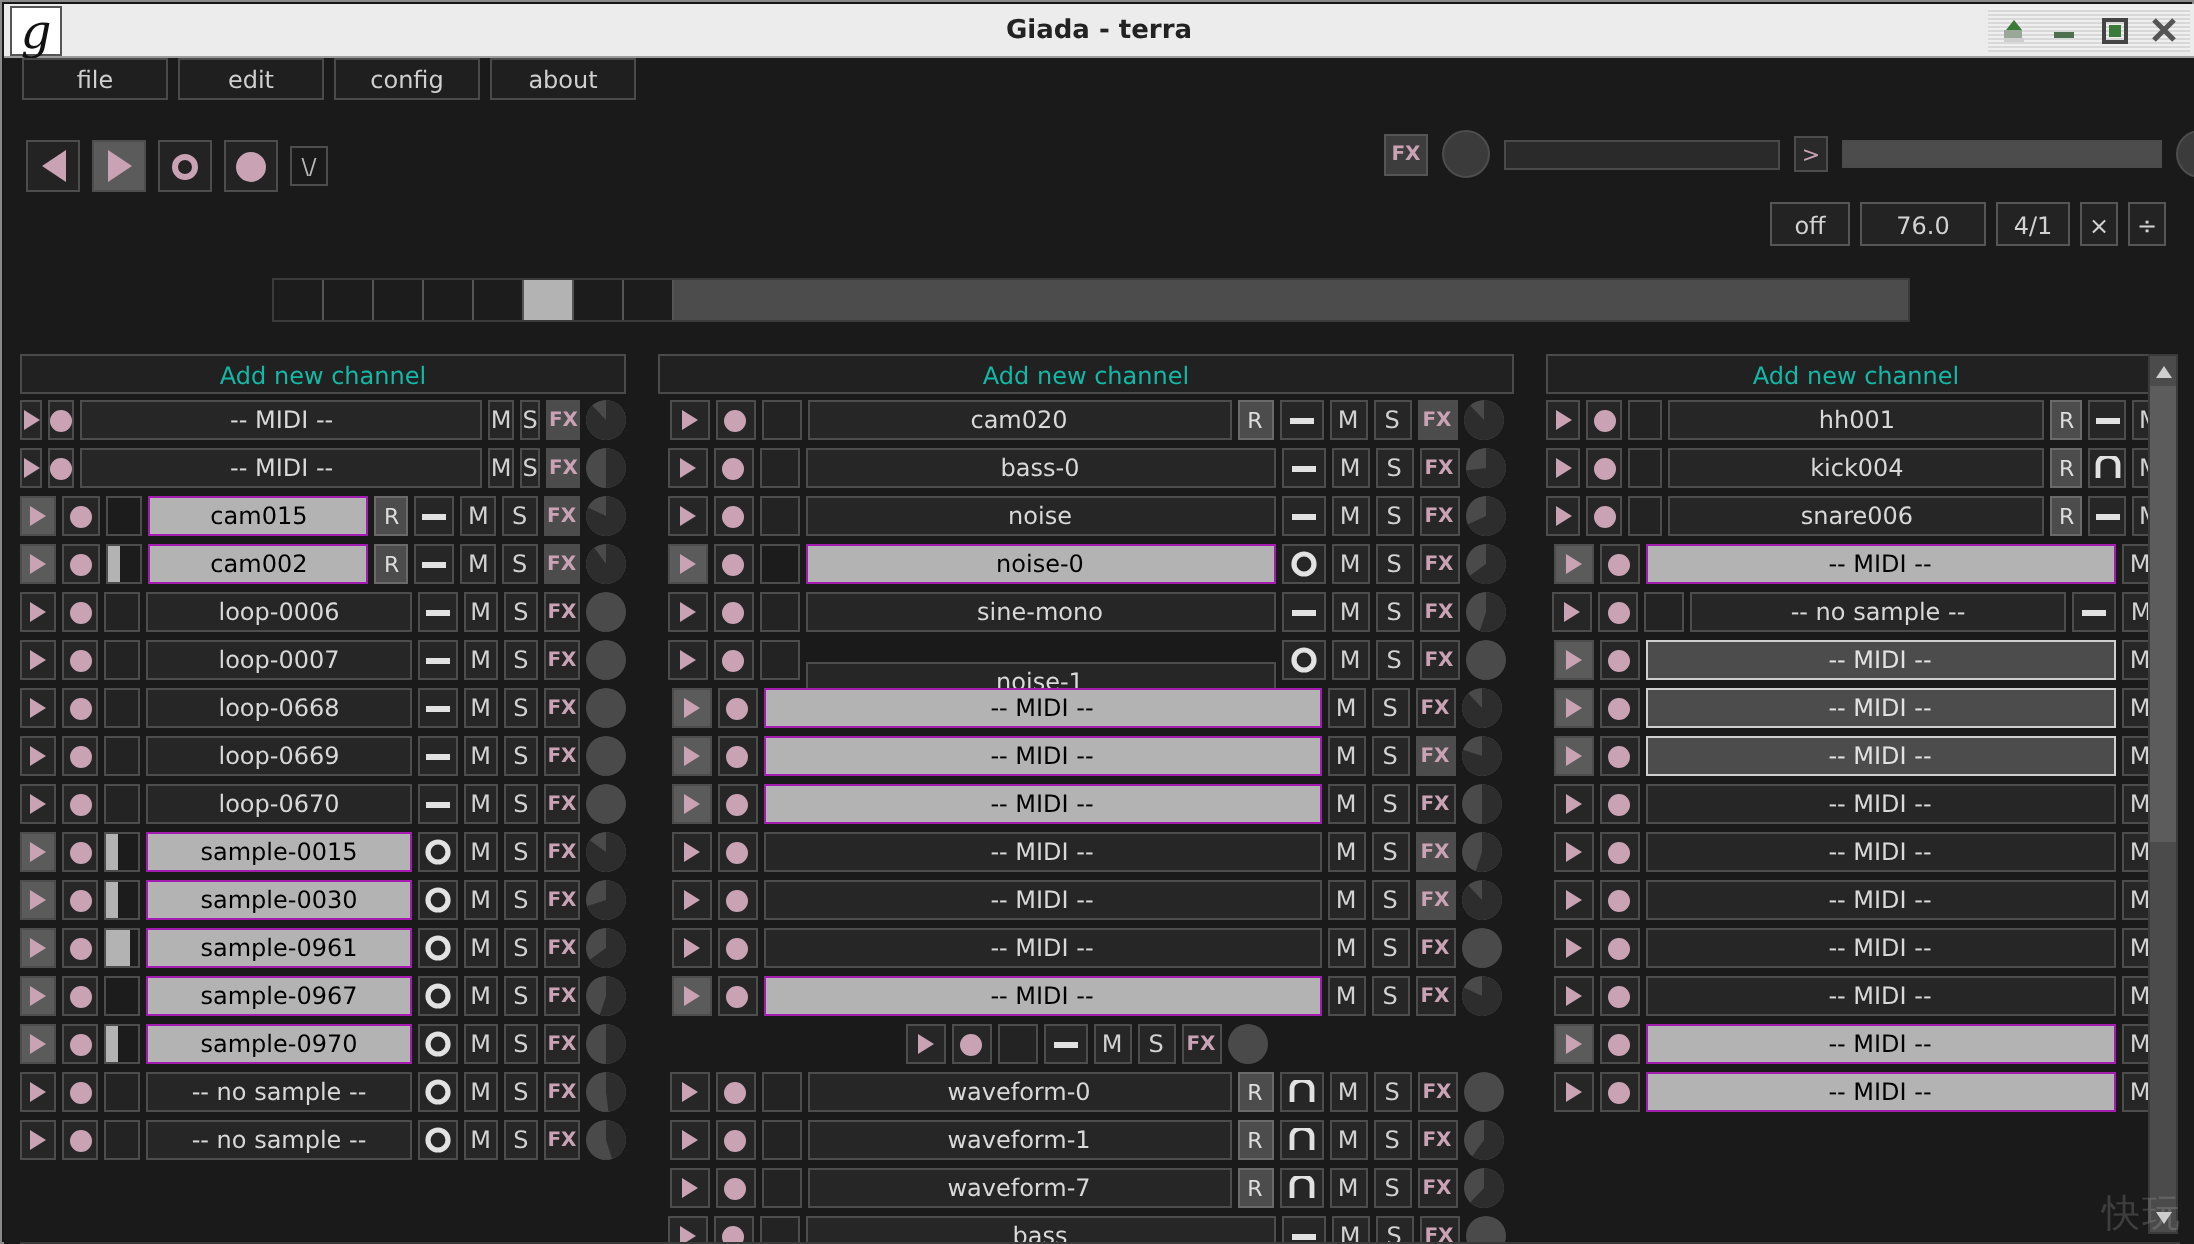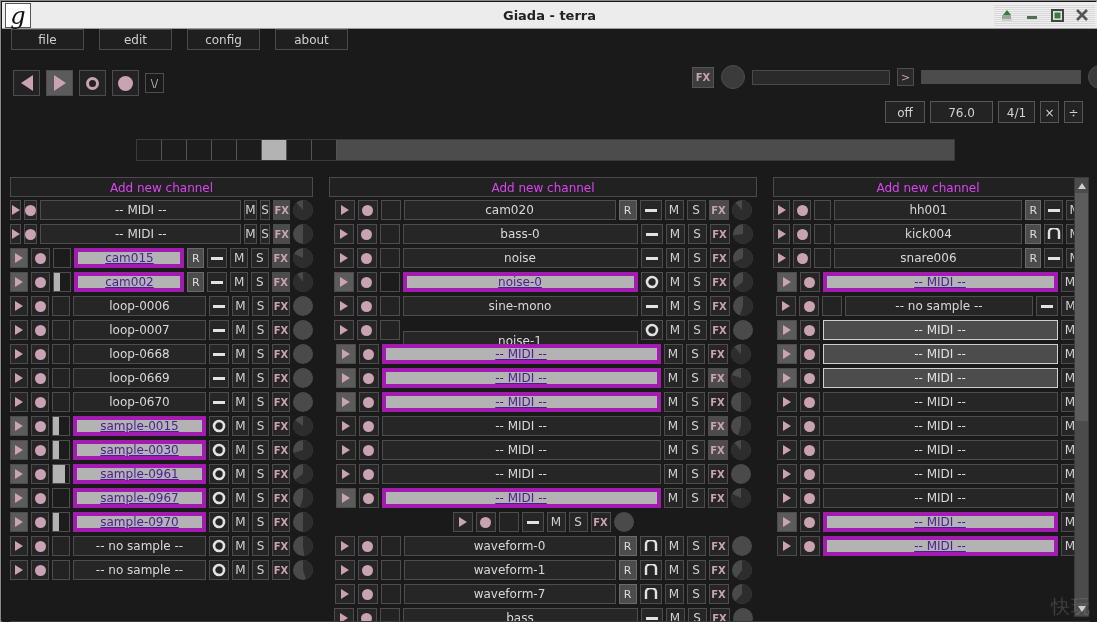--- a/index.html
+++ b/index.html
@@ -18,21 +18,21 @@
       border:1px solid #555;box-sizing:border-box;display:flex;align-items:center;justify-content:center;
       font-family:"DejaVu Serif","Liberation Serif",serif;font-size:24px;font-style:italic;color:#111;line-height:1;}
   .wtitle{position:absolute;left:0;top:0;width:1095px;height:27px;line-height:27px;text-align:center;
       font-size:13px;font-weight:bold;color:#222;}
   .wbtns{position:absolute;right:2px;top:2px;height:22px;display:flex;align-items:center;gap:9px;
       padding:0 5px;background:repeating-linear-gradient(0deg,#d8d8d8 0 1px,#efefef 1px 2px);}
   .wbtn{width:16px;height:16px;position:relative;cursor:pointer;}
   .wb-roll svg,.wb-min svg,.wb-max svg,.wb-close svg{display:block}
   
   .app{position:absolute;left:1px;top:28px;width:1095px;height:593px;background:#1a1a1a;}
-  .menu{position:absolute;left:9px;top:0px;display:flex;gap:15px;}
+  .menu{position:absolute;left:9px;top:0px;display:flex;gap:5px;}
   .menu .mi{width:73px;height:21px;line-height:21px;text-align:center;font-size:12px;color:#d0d0d0;
       background:#1f1f1f;border:1px solid #4a4a4a;box-sizing:border-box;cursor:pointer;}
   
   .transport{position:absolute;left:11px;top:41px;display:flex;align-items:center;gap:6px;}
   .tbtn{width:27px;height:26px;background:#232323;border:1px solid #4d4d4d;box-sizing:border-box;
       display:flex;align-items:center;justify-content:center;cursor:pointer;}
   .tbtn.active{background:#5b5b5b;}
   .tri-l{width:0;height:0;border-top:8px solid transparent;border-bottom:8px solid transparent;border-right:12px solid #c9a2b4;}
   .tri-r{width:0;height:0;border-top:8px solid transparent;border-bottom:8px solid transparent;border-left:12px solid #c9a2b4;}
   .ring{width:13px;height:13px;border-radius:50%;border:3px solid #c9a2b4;box-sizing:border-box;}
@@ -53,36 +53,36 @@
   .cbox{height:22px;line-height:22px;background:#232323;border:1px solid #565656;box-sizing:border-box;
       color:#d2d2d2;font-size:12px;text-align:center;cursor:pointer;}
   
   .beatwrap{position:absolute;left:134px;top:110px;width:819px;height:22px;background:#4c4c4c;
       border:1px solid #3a3a3a;box-sizing:border-box;display:flex;}
   .beatcell{width:25px;height:20px;background:#1c1c1c;border-right:1px solid #555;box-sizing:border-box;}
   .beatcell.on{background:#b3b3b3;}
   
   .colarea{position:absolute;left:8px;top:148px;width:1080px;height:440px;}
   .col{position:absolute;top:0;background:#1a1a1a;}
-  .addnew{height:20px;line-height:20px;text-align:center;font-size:12px;color:#d946ef;
+  .addnew{height:20px;line-height:20px;text-align:center;font-size:12px;color:#14b8a6;
       background:#212121;border:1px solid #4a4a4a;box-sizing:border-box;cursor:pointer;margin-bottom:3px;}
   .row{height:20px;display:flex;align-items:center;gap:3px;margin-bottom:4px;justify-content:center;}
   .cell{height:20px;box-sizing:border-box;background:#262626;border:1px solid #4d4d4d;
       display:flex;align-items:center;justify-content:center;font-size:12px;color:#d2d2d2;cursor:pointer;}
   .play{width:20px;}
   .play .pt{width:0;height:0;border-top:5px solid transparent;border-bottom:5px solid transparent;border-left:8px solid #c9a2b4;}
   .play.hl{background:#5b5b5b;}
   .arm{width:20px;}
   .arm .ad{width:11px;height:11px;border-radius:50%;background:#c9a2b4;}
   .prog{width:20px;background:#1c1c1c;position:relative;overflow:hidden;padding:0;}
   .prog .fill{position:absolute;left:0;top:0;bottom:0;background:#b3b3b3;}
   .prog.empty{background:#232323;}
   .name{flex:none;justify-content:center;font-size:12px;}
   .name.st-norm{background:#262626;border:1px solid #4d4d4d;color:#d9d9d9;}
-  .name.st-sel{background:#b3b3b3;border:4px solid #a21caf;color:#4c1d95;text-decoration:underline;}
+  .name.st-sel{background:#b3b3b3;border:1px solid #a21caf;color:#000000;}
   .name.st-hover{background:#4c4c4c;border:1px solid #cfcfcf;color:#e2e2e2;}
   .rbtn{width:18px;background:#4c4c4c;border:1px solid #6a6a6a;font-size:11px;color:#ddd;}
   .mode{width:22px;font-size:12px;color:#e0e0e0;}
   .mbtn,.sbtn{width:19px;font-size:12px;}
   .fxc{width:20px;color:#c9a2b4;font-size:10px;font-weight:bold;}
   .fxc.on{background:#4c4c4c;}
   .knob{width:20px;height:20px;border-radius:50%;background:#3b3b3b;flex:none;position:relative;overflow:hidden;cursor:pointer;}
   
   .vscroll{position:absolute;right:0;top:0;width:15px;height:440px;background:#4b4b4b;border:1px solid #3a3a3a;box-sizing:border-box;}
   .vthumb{position:absolute;left:0;top:15px;width:13px;background:#5c5c5c;}

